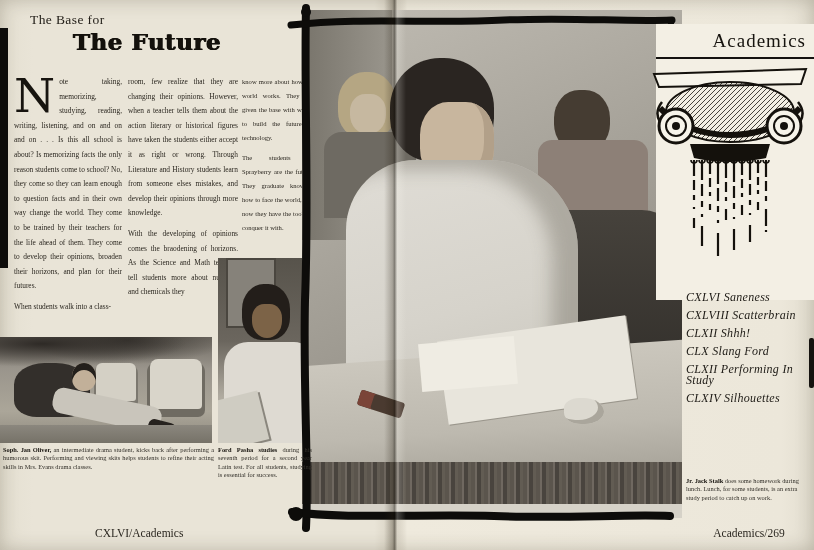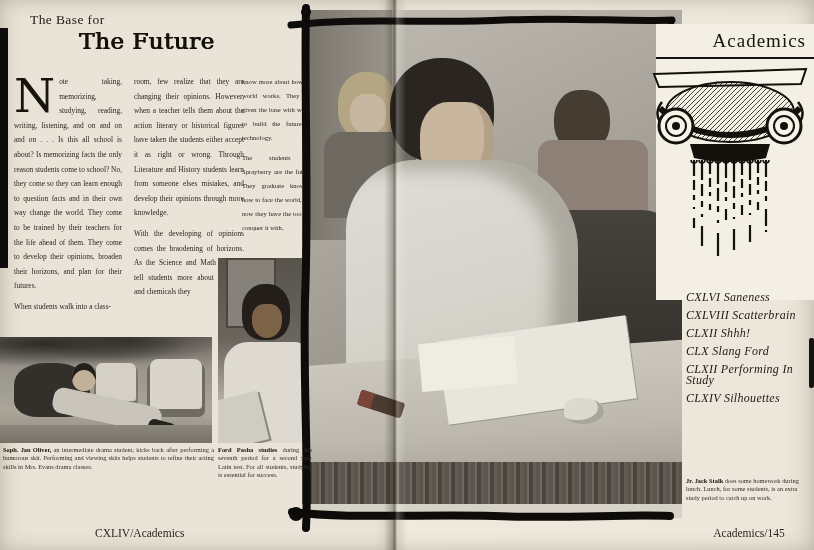--- a/index.html
+++ b/index.html
@@ -5,26 +5,26 @@
   html,body{margin:0;padding:0;background:#b6b1a4;}
   #spread{position:relative;width:814px;height:550px;overflow:hidden;
     font-family:"Liberation Serif",serif;color:#2a261f;
     background:linear-gradient(90deg,#e4dfd1 0,#e9e4d7 4%,#e9e4d7 46%,#d8d2c3 48.2%,#c9c2b2 48.6%,#efeadd 50%,#ece7da 96%,#e2ddcf 100%);
     box-shadow:inset 0 0 18px rgba(60,50,30,.25);}
   .abs{position:absolute;}
 
   
   #kicker{left:30px;top:12px;font-size:13.5px;letter-spacing:.4px;color:#24201a;}
   #title{left:62px;top:28px;width:170px;text-align:center;font-family:"DejaVu Serif",serif;
-    font-weight:normal;font-size:23px;color:#14110c;letter-spacing:.5px;
+    font-weight:bold;font-size:23px;color:#14110c;letter-spacing:.5px;
     text-shadow:.6px 0 0 #14110c,-.4px 0 0 #14110c;}
   .col{position:absolute;top:75px;font-size:7.4px;line-height:14.6px;text-align:justify;overflow:hidden;}
   .col p{margin:0 0 6px 0;}
   #col1{left:14px;width:108px;height:252px;}
-  #col2{left:134px;width:110px;height:252px;}
+  #col2{left:128px;width:110px;height:252px;}
   #col3{left:242px;width:71px;height:170px;font-size:6.6px;line-height:14px;}
   #dropcap{float:left;font-size:47px;line-height:37px;padding:2px 4px 0 0;color:#17140f;font-family:"DejaVu Serif",serif;}
 
   .caption{position:absolute;font-size:6.4px;line-height:8.4px;text-align:justify;color:#33302a;}
   .caption b{color:#17140f;}
   #caption1{left:3px;top:446px;width:211px;}
   #caption2{left:218px;top:446px;width:94px;}
   .folio{position:absolute;font-size:11.5px;color:#2b2720;}
   #folio-left{left:95px;top:527px;}
   #folio-right{left:693px;top:527px;width:112px;text-align:center;}
@@ -196,19 +196,19 @@
   <div class="caption" id="caption1">
     <b>Soph. Jan Oliver,</b><span> an intermediate drama student, kicks back after performing a humorous skit. Performing and viewing skits helps students to refine their acting skills in Mrs. Evans drama classes.</span>
   </div>
   <div class="caption" id="caption2">
     <b>Ford Pasha studies</b><span> during his seventh period for a second year Latin test. For all students, studying is essential for success.</span>
   </div>
   <div class="caption" id="caption3">
     <b>Jr. Jack Stalk</b><span> does some homework during lunch. Lunch, for some students, is an extra study period to catch up on work.</span>
   </div>
 
-  <div class="folio" id="folio-left">CXLIV/Academics</div>
-  <div class="folio" id="folio-right">Academics/145</div>
+  <div class="folio" id="folio-left">CXLVI/Academics</div>
+  <div class="folio" id="folio-right">Academics/269</div>
 
   <div class="abs" id="gutter"></div>
   <div class="abs" id="edge-mark"></div>
 
 </div>
 
 </body></html>

